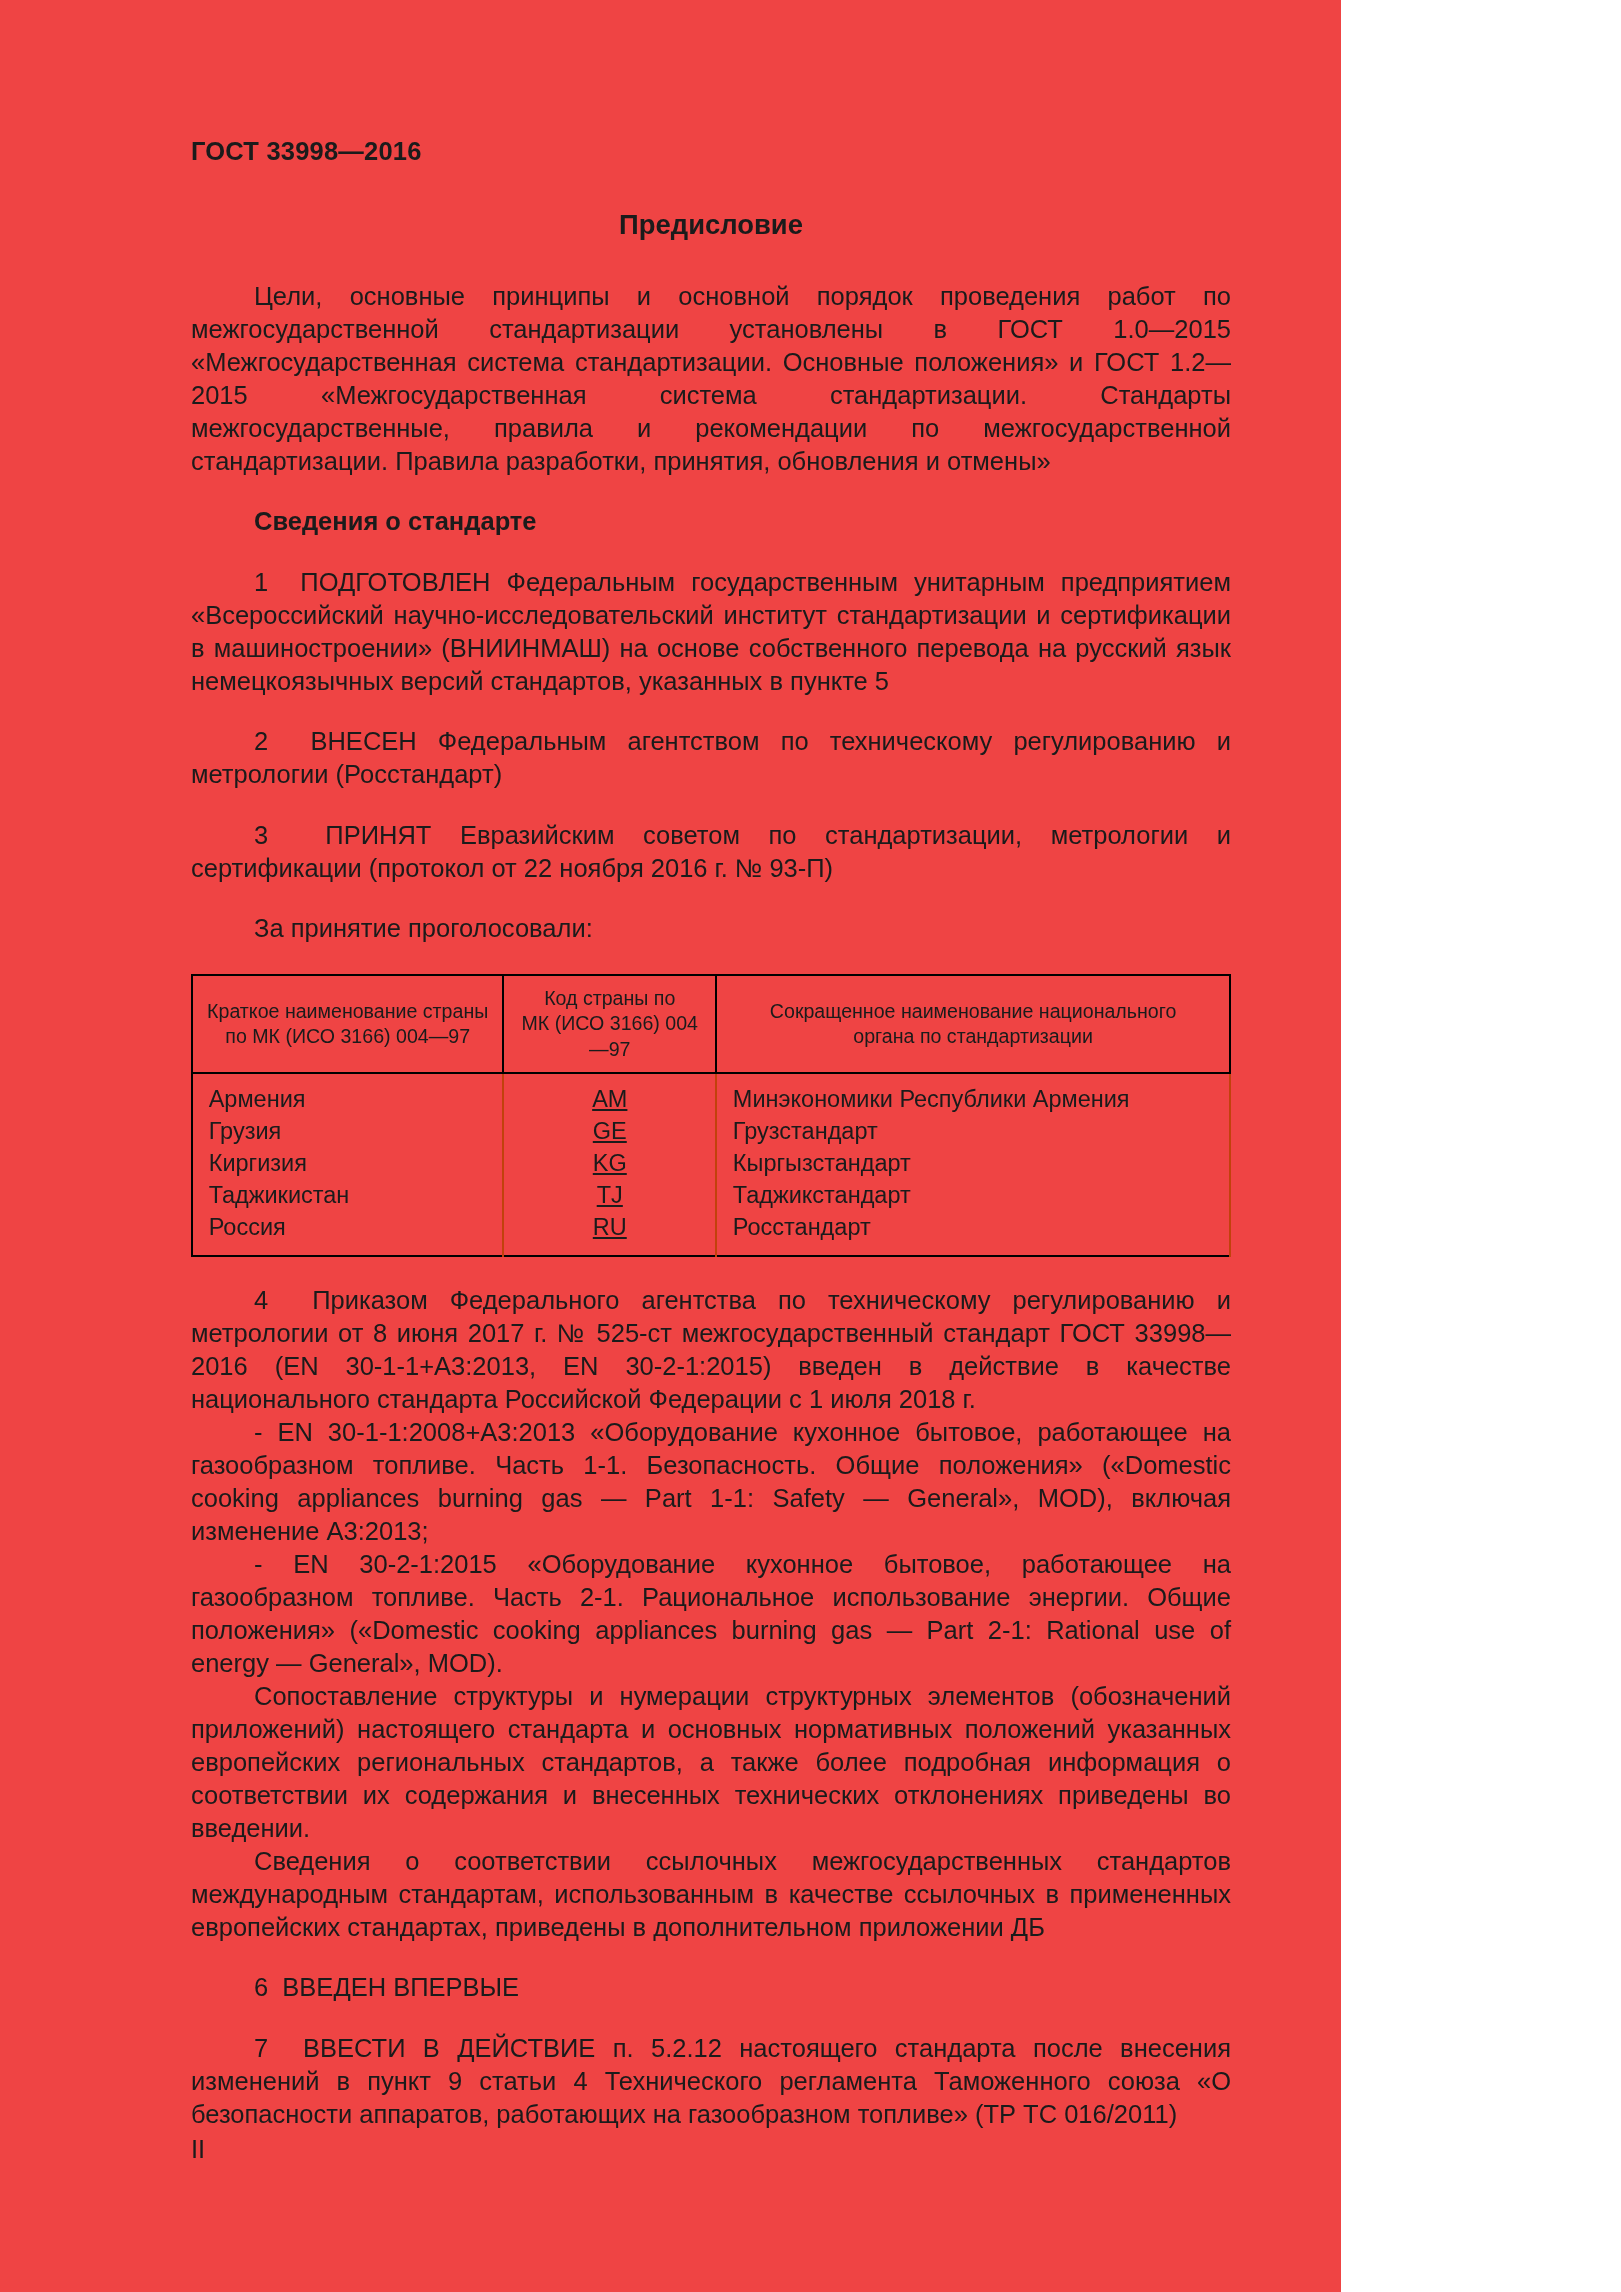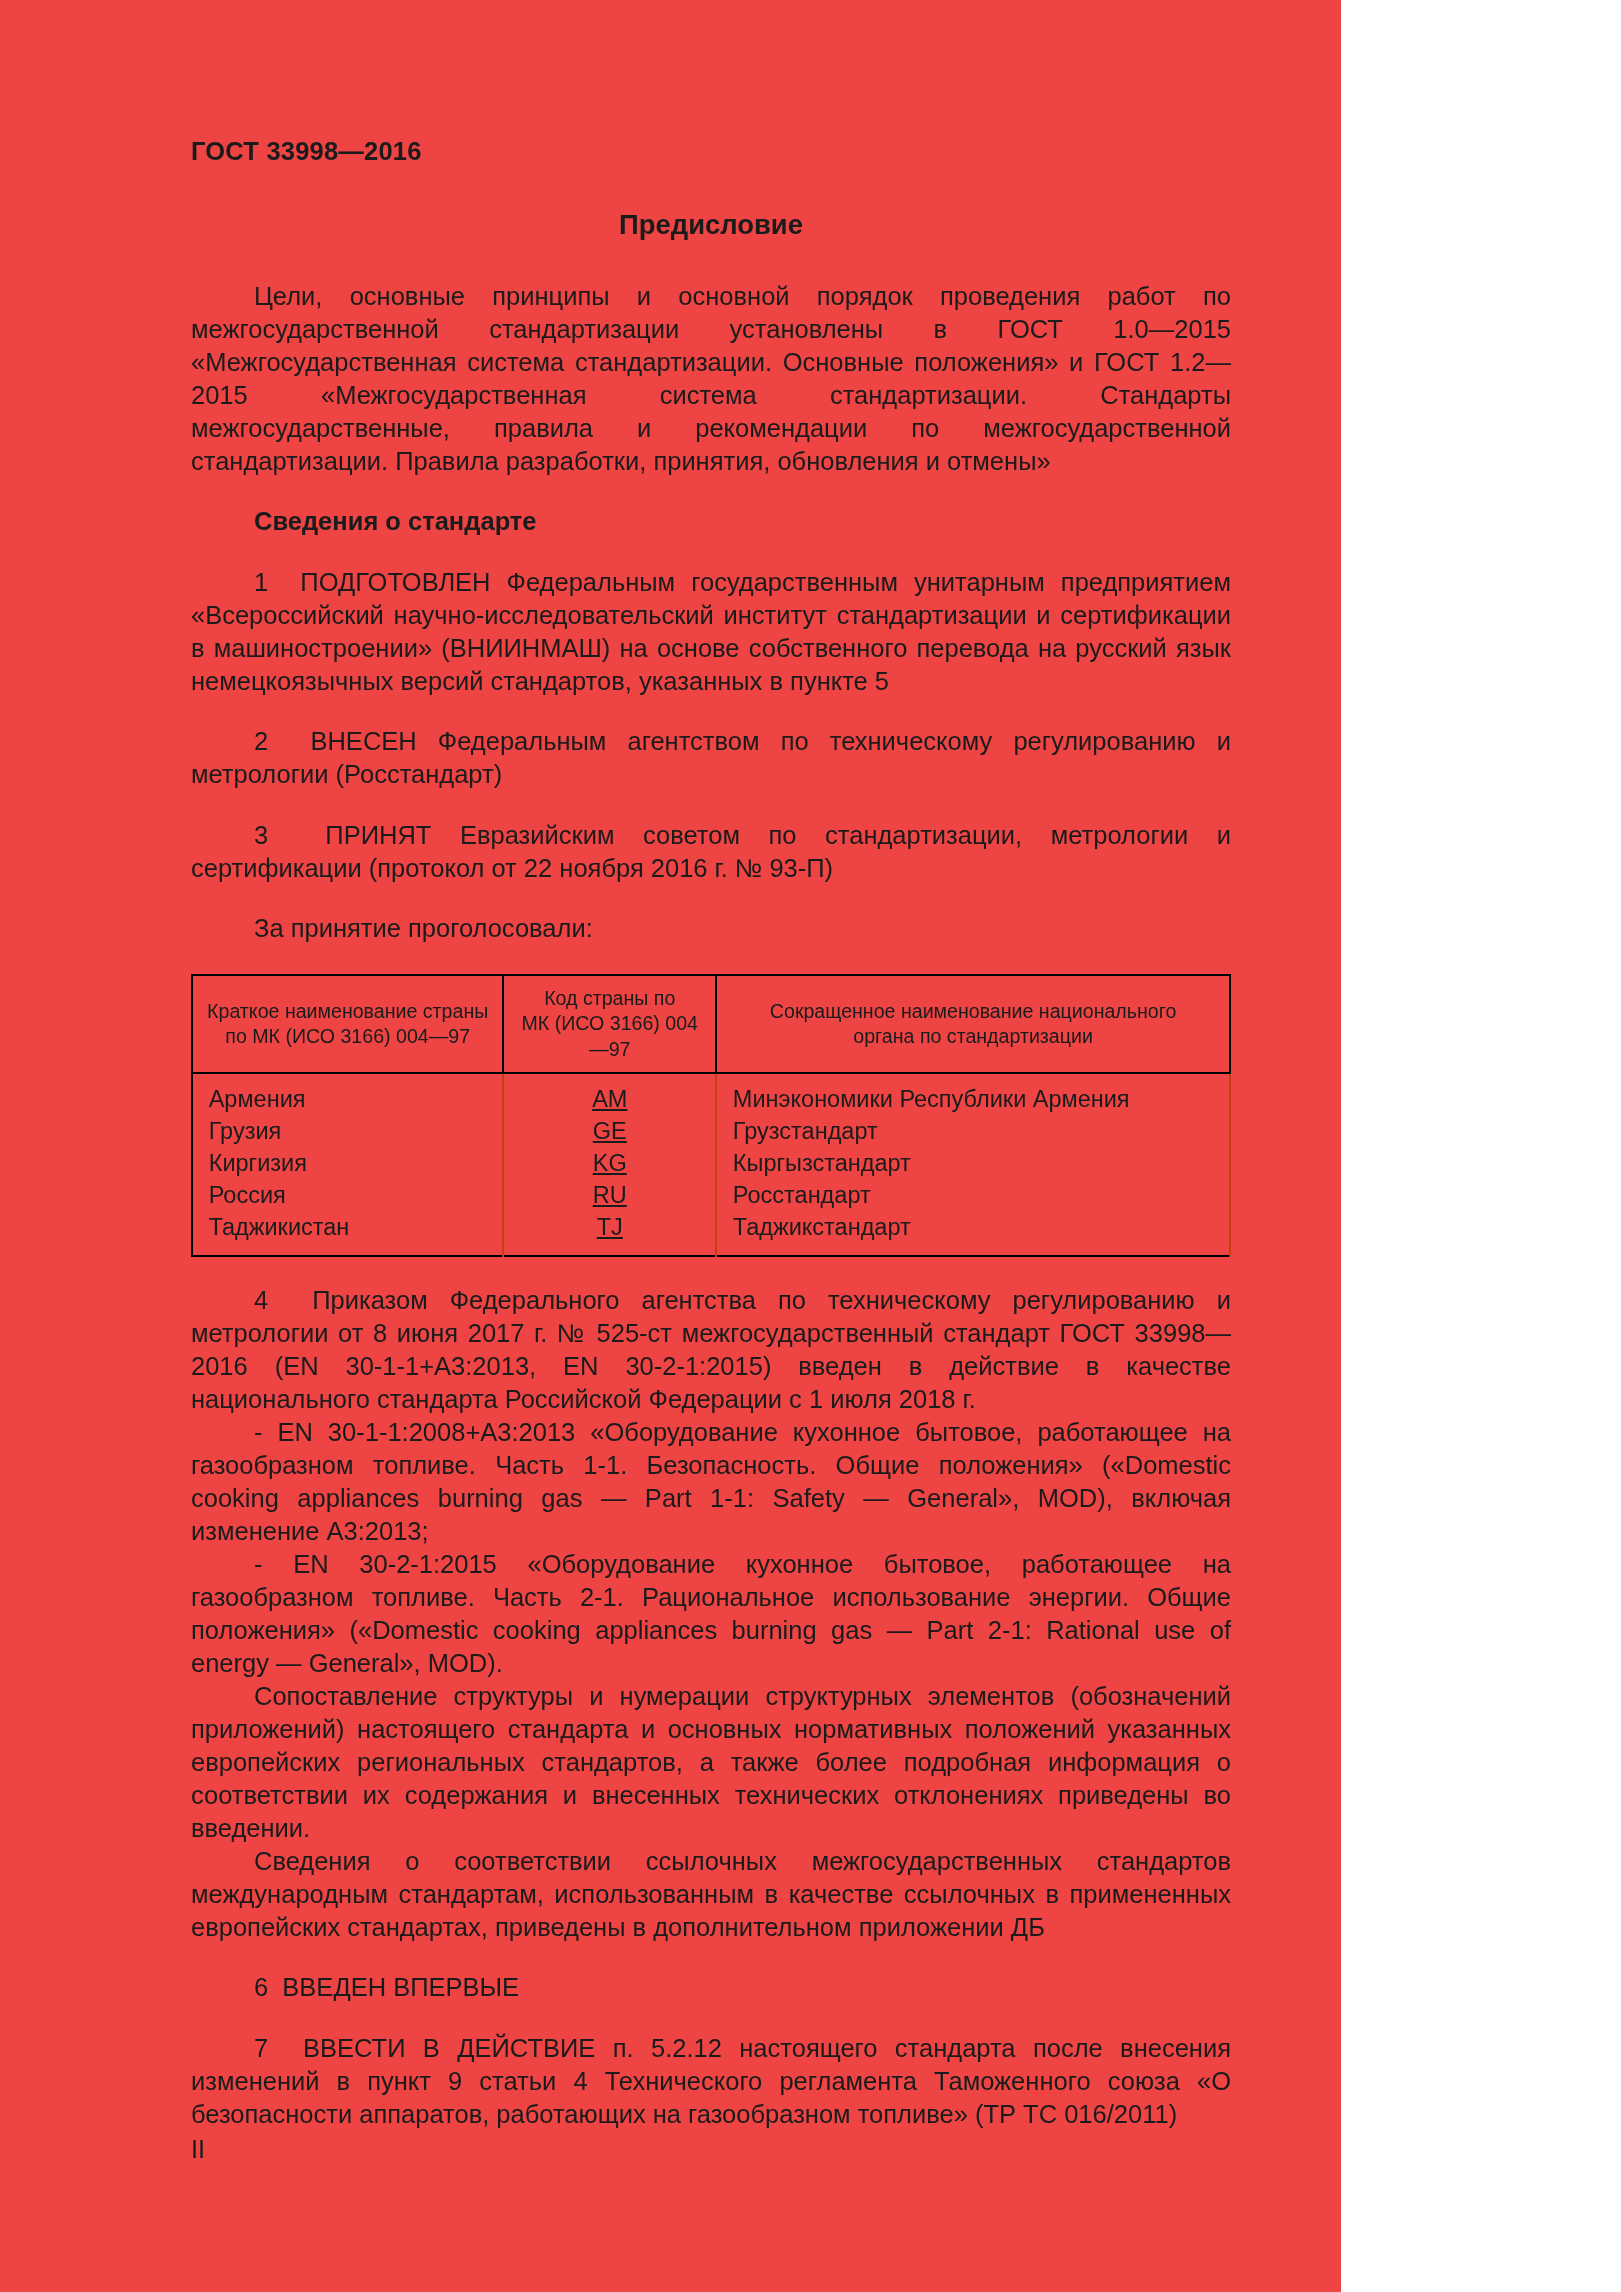--- a/index.html
+++ b/index.html
@@ -127,28 +127,28 @@
         <td>Грузия</td>
         <td class="code">GE</td>
         <td>Грузстандарт</td>
       </tr>
       <tr>
         <td>Киргизия</td>
         <td class="code">KG</td>
         <td>Кыргызстандарт</td>
       </tr>
       <tr>
+        <td>Таджикистан</td>
+        <td class="code">TJ</td>
+        <td>Таджикстандарт</td>
+      </tr>
+      <tr>
         <td>Россия</td>
         <td class="code">RU</td>
         <td>Росстандарт</td>
-      </tr>
-      <tr>
-        <td>Таджикистан</td>
-        <td class="code">TJ</td>
-        <td>Таджикстандарт</td>
       </tr>
     </tbody>
   </table>
 
   <p class="para gap">4&nbsp; Приказом Федерального агентства по техническому регулированию и метрологии от 8 июня 2017 г. № 525-ст межгосударственный стандарт ГОСТ 33998—2016 (EN 30-1-1+A3:2013, EN 30-2-1:2015) введен в действие в качестве национального стандарта Российской Федерации с 1 июля 2018 г.</p>
 
   <p class="para">- EN 30-1-1:2008+A3:2013 «Оборудование кухонное бытовое, работающее на газообразном топливе. Часть 1-1. Безопасность. Общие положения» («Domestic cooking appliances burning gas — Part 1-1: Safety — General», MOD), включая изменение A3:2013;</p>
   <p class="para">- EN 30-2-1:2015 «Оборудование кухонное бытовое, работающее на газообразном топливе. Часть 2-1. Рациональное использование энергии. Общие положения» («Domestic cooking appliances burning gas — Part 2-1: Rational use of energy — General», MOD).</p>
   <p class="para">Сопоставление структуры и нумерации структурных элементов (обозначений приложений) настоящего стандарта и основных нормативных положений указанных европейских региональных стандартов, а также более подробная информация о соответствии их содержания и внесенных технических отклонениях приведены во введении.</p>
   <p class="para">Сведения о соответствии ссылочных межгосударственных стандартов международным стандартам, использованным в качестве ссылочных в примененных европейских стандартах, приведены в дополнительном приложении ДБ</p>

